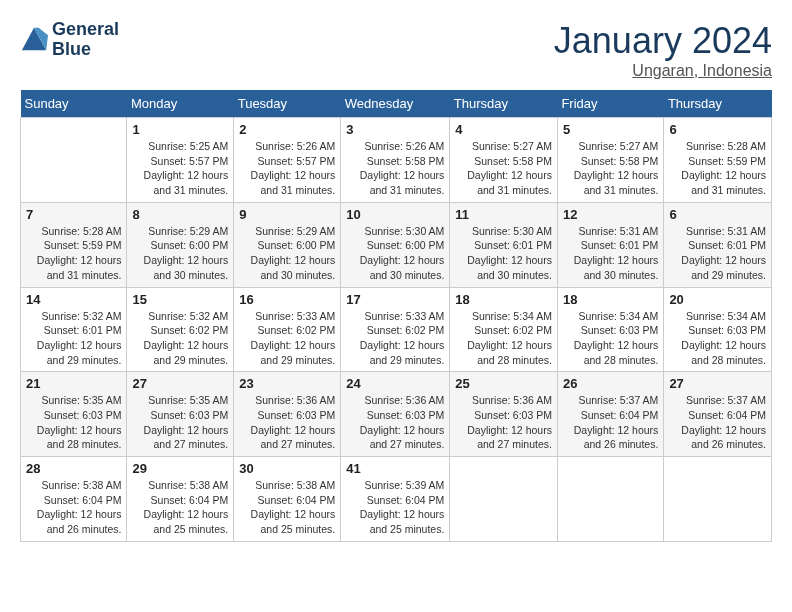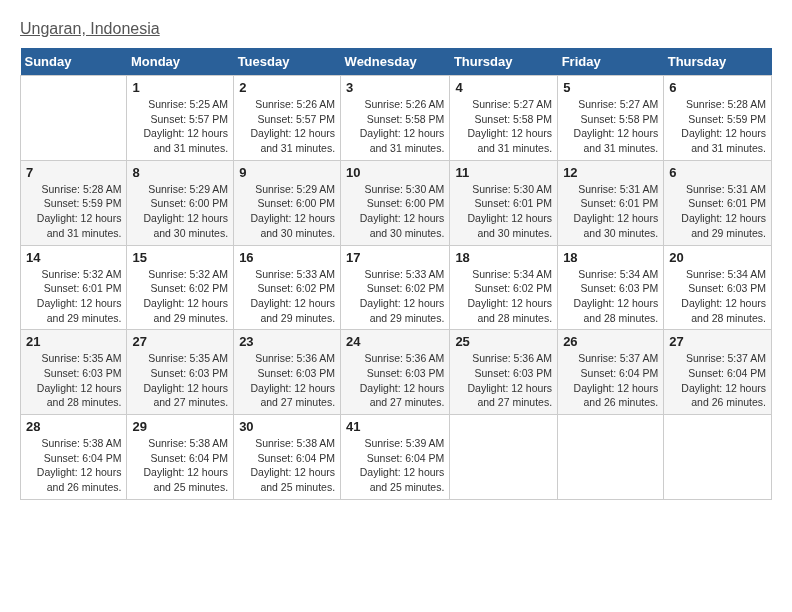--- a/index.html
+++ b/index.html
@@ -51,21 +51,21 @@
       width: 100%;
       border-collapse: collapse;
       font-size: 11px;
     }
     th {
       background-color: #2a6099;
       color: #fff;
       padding: 6px 4px;
       text-align: left;
       font-size: 13px;
-      font-weight: bold;
+      font-weight: normal;
     }
     td {
       border: 1px solid #ccc;
       vertical-align: top;
       padding: 4px 5px;
       width: 113px;
       min-height: 80px;
     }
     .day-number {
       font-size: 13px;
@@ -87,21 +87,32 @@
       background-color: #fff;
     }
     .empty-cell {
       background-color: #fff;
     }
   </style>
 </head>
 <body>
 
 <div class="header">
+  <div class="logo">
+    <svg class="logo-icon" viewBox="0 0 30 30">
+      <polygon points="15,2 28,26 2,26" fill="#2a6099"></polygon>
+      <polygon points="20,2 30,10 28,26 15,2" fill="#4a90c4"></polygon>
+    </svg>
+    <div class="logo-text">
+      <span>General</span>
+      <span>Blue</span>
+    </div>
+  </div>
   <div class="title-block">
+    <div class="month-title">January 2024</div>
     <div class="location">Ungaran, Indonesia</div>
   </div>
 </div>
 
 <table>
   <thead>
     <tr>
     <th>Sunday</th>
         <th>Monday</th>
         <th>Tuesday</th>

